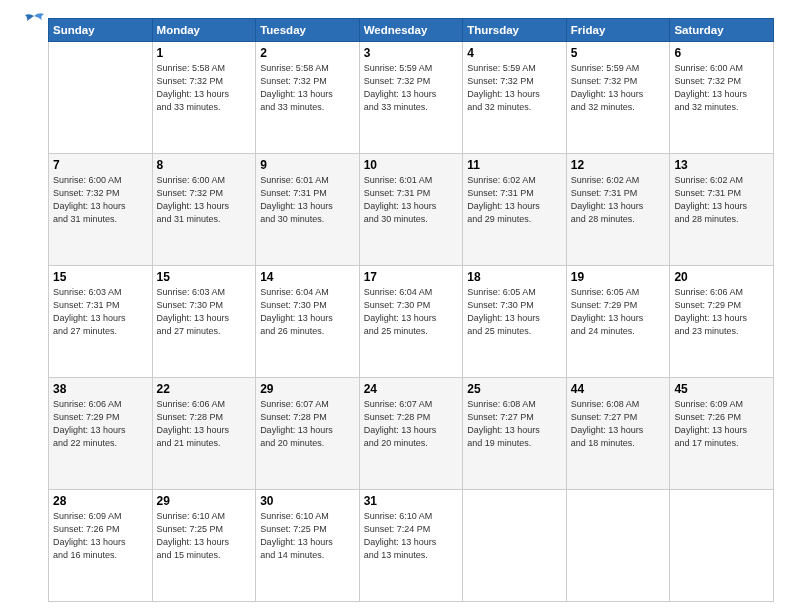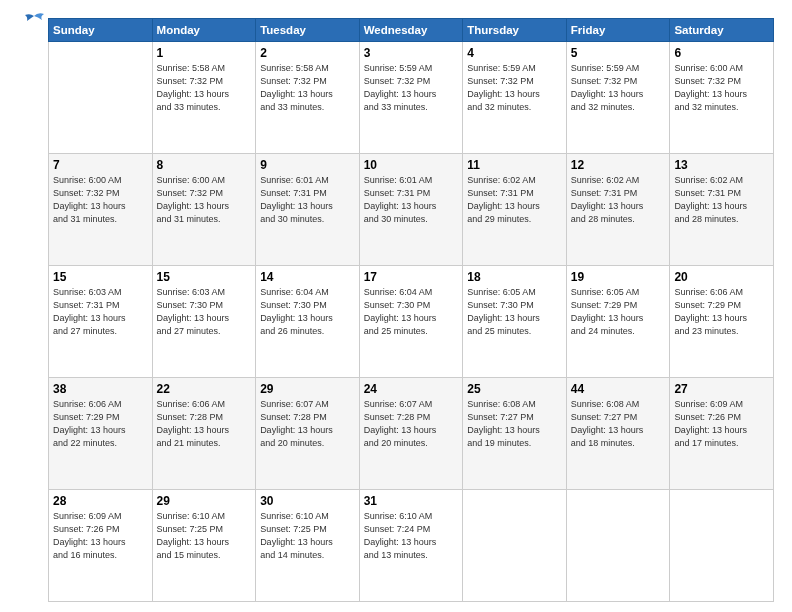--- a/index.html
+++ b/index.html
@@ -229,21 +229,21 @@
           </td>
           <td>
             <span class="day-num">25</span>
             <div class="day-info">Sunrise: 6:08 AM<br>Sunset: 7:27 PM<br>Daylight: 13 hours<br>and 19 minutes.</div>
           </td>
           <td>
             <span class="day-num">44</span>
             <div class="day-info">Sunrise: 6:08 AM<br>Sunset: 7:27 PM<br>Daylight: 13 hours<br>and 18 minutes.</div>
           </td>
           <td>
-            <span class="day-num">27</span>
+            <span class="day-num">45</span>
             <div class="day-info">Sunrise: 6:09 AM<br>Sunset: 7:26 PM<br>Daylight: 13 hours<br>and 17 minutes.</div>
           </td>
         </tr>
         <tr>
           <td>
             <span class="day-num">28</span>
             <div class="day-info">Sunrise: 6:09 AM<br>Sunset: 7:26 PM<br>Daylight: 13 hours<br>and 16 minutes.</div>
           </td>
           <td>
             <span class="day-num">29</span>

